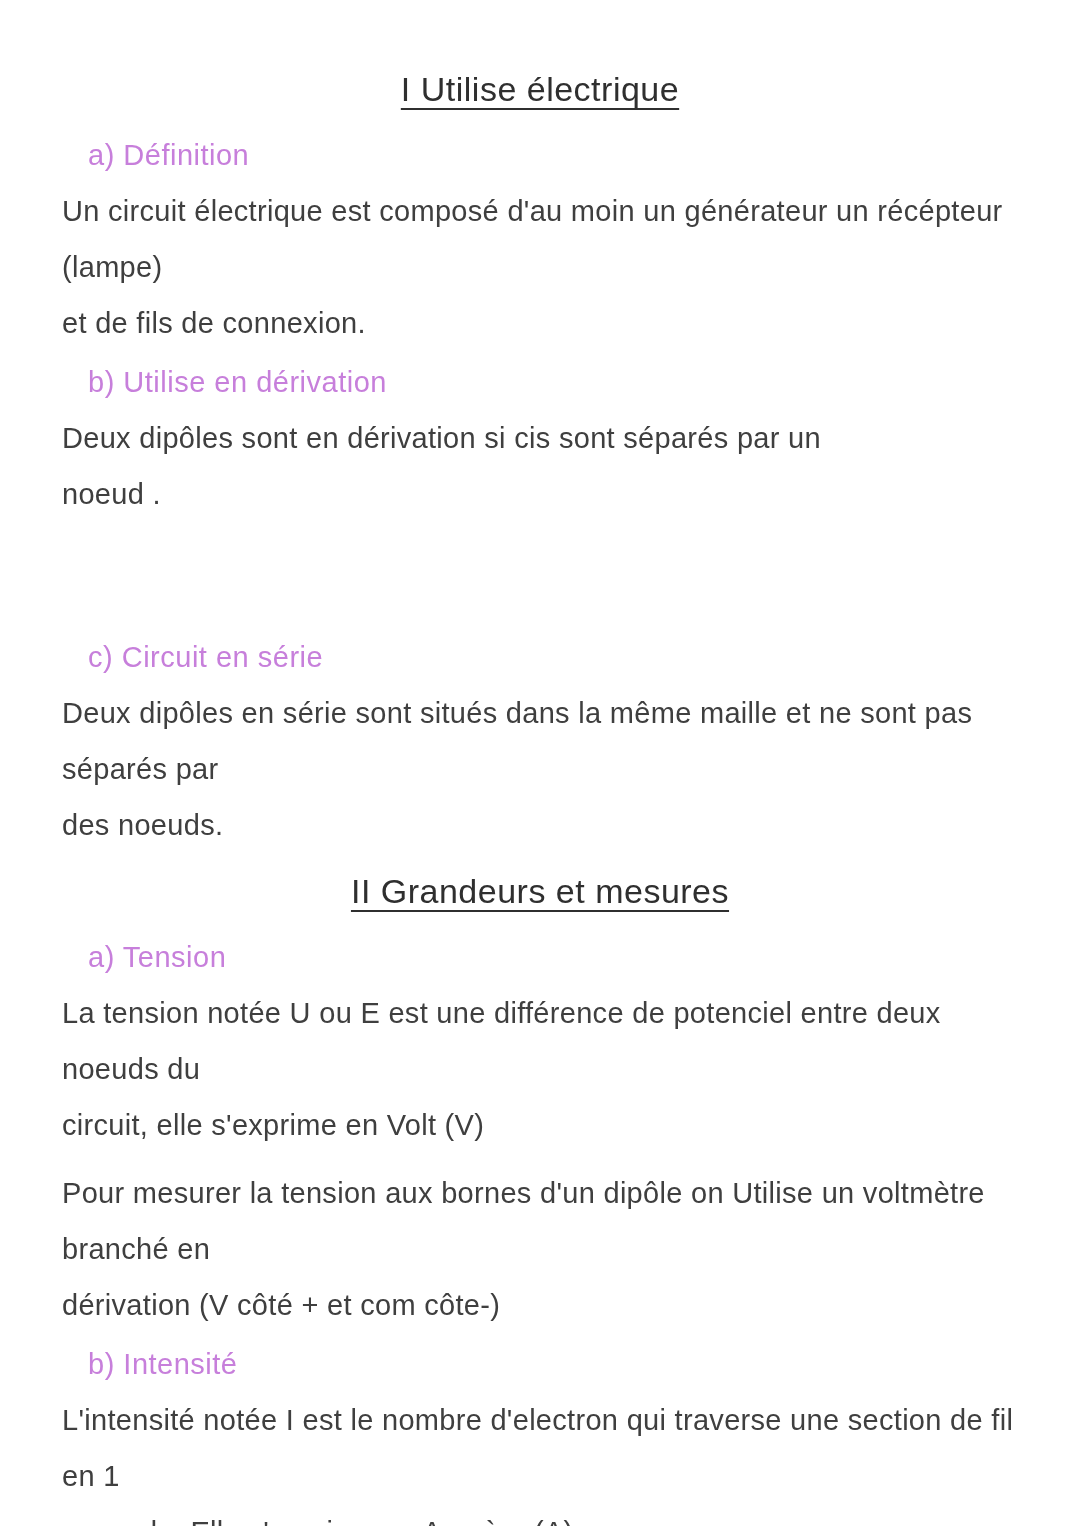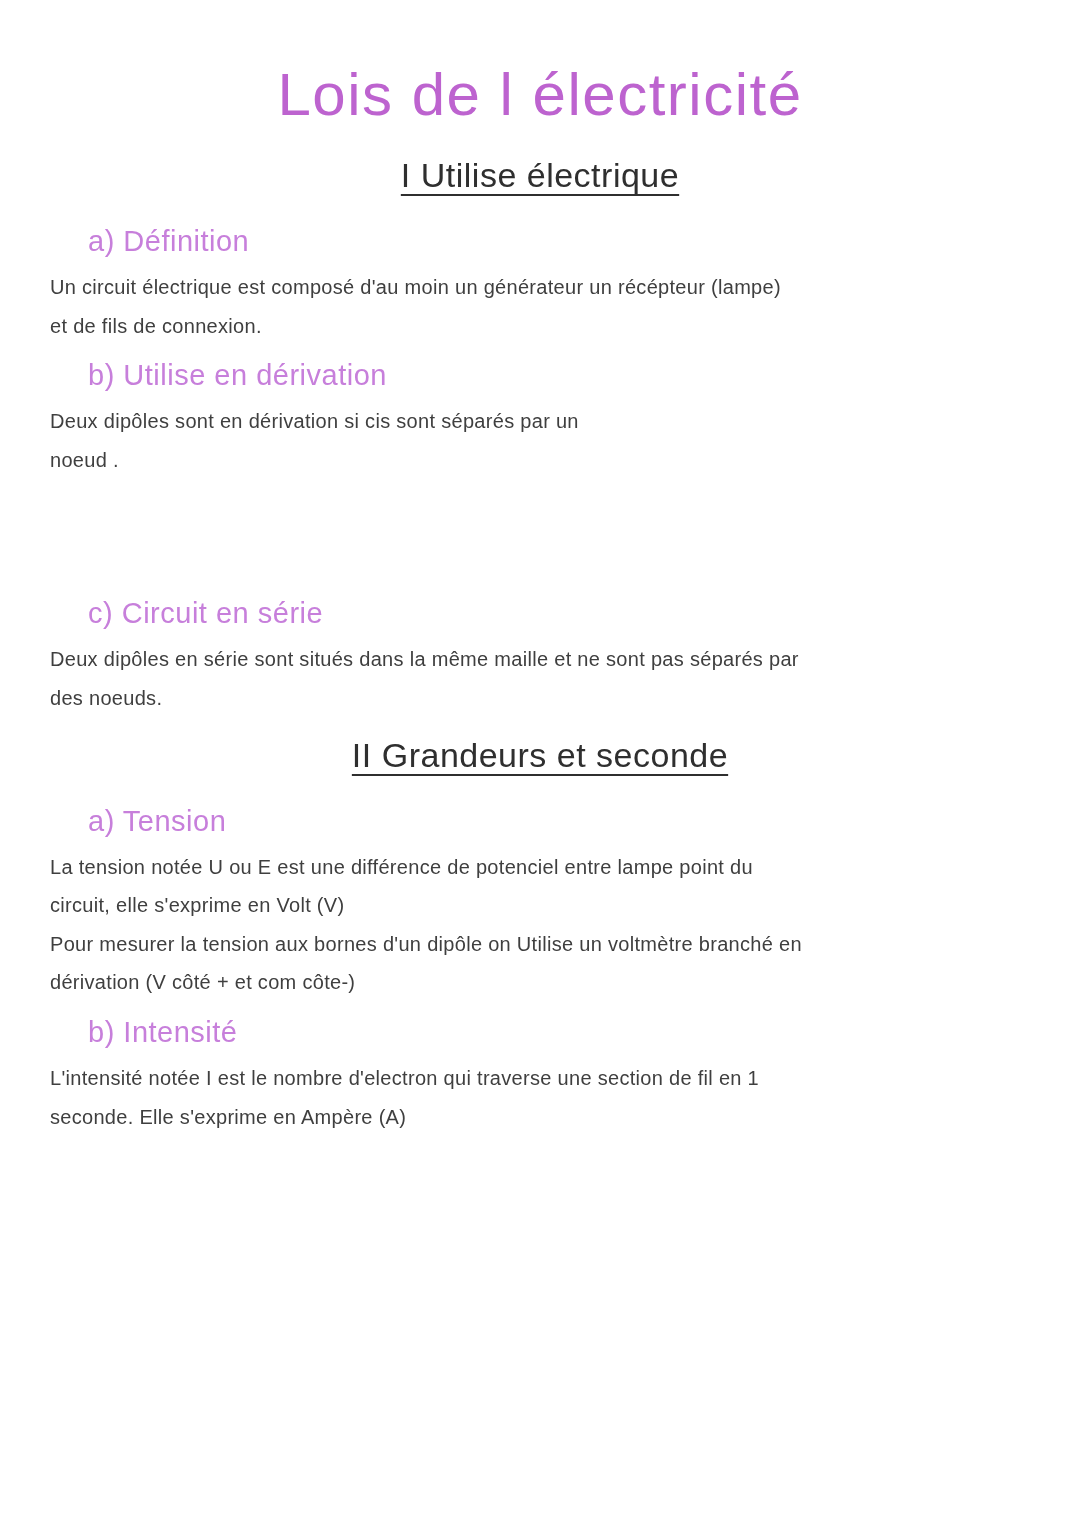--- a/index.html
+++ b/index.html
@@ -47,60 +47,59 @@
     font-size: 29px;
     font-weight: 300;
     letter-spacing: 0.5px;
     padding-left: 38px;
     margin: 14px 0 10px 0;
   }
   .sub-heading.gap-top {
     margin-top: 118px;
   }
   .body-paragraph {
-    font-size: 20px;
+    font-size: 29px;
     font-weight: 300;
     letter-spacing: 0.3px;
     line-height: 1.93;
     white-space: pre-line;
     color: var(--color-body);
-    margin: 0;
+    margin: 12px;
   }
   .section-block {
     margin: 0;
   }
 </style>
 </head>
 <body>
 
 <div class="page">
 
-  <h1 class="title">Lois de l électricité</h1>
 
   <section class="section-block">
     <h2 class="section-heading">I Utilise électrique</h2>
 
     <h3 class="sub-heading">a) Définition</h3>
     <p class="body-paragraph">Un circuit électrique est composé d'au moin un générateur un récépteur (lampe)
 et de fils de connexion.</p>
 
     <h3 class="sub-heading">b) Utilise en dérivation</h3>
     <p class="body-paragraph">Deux dipôles sont en dérivation si cis sont séparés par un
 noeud .</p>
 
     <h3 class="sub-heading gap-top">c) Circuit en série</h3>
     <p class="body-paragraph">Deux dipôles en série sont situés dans la même maille et ne sont pas séparés par
 des noeuds.</p>
   </section>
 
   <section class="section-block">
-    <h2 class="section-heading">II Grandeurs et seconde</h2>
+    <h2 class="section-heading">II Grandeurs et mesures</h2>
 
     <h3 class="sub-heading">a) Tension</h3>
-    <p class="body-paragraph">La tension notée U ou E est une différence de potenciel entre lampe point du
+    <p class="body-paragraph">La tension notée U ou E est une différence de potenciel entre deux noeuds du
 circuit, elle s'exprime en Volt (V)</p>
     <p class="body-paragraph">Pour mesurer la tension aux bornes d'un dipôle on Utilise un voltmètre branché en
 dérivation (V côté + et com côte-)</p>
 
     <h3 class="sub-heading">b) Intensité</h3>
     <p class="body-paragraph">L'intensité notée I est le nombre d'electron qui traverse une section de fil en 1
 seconde. Elle s'exprime en Ampère (A)</p>
 
   </section>
 

